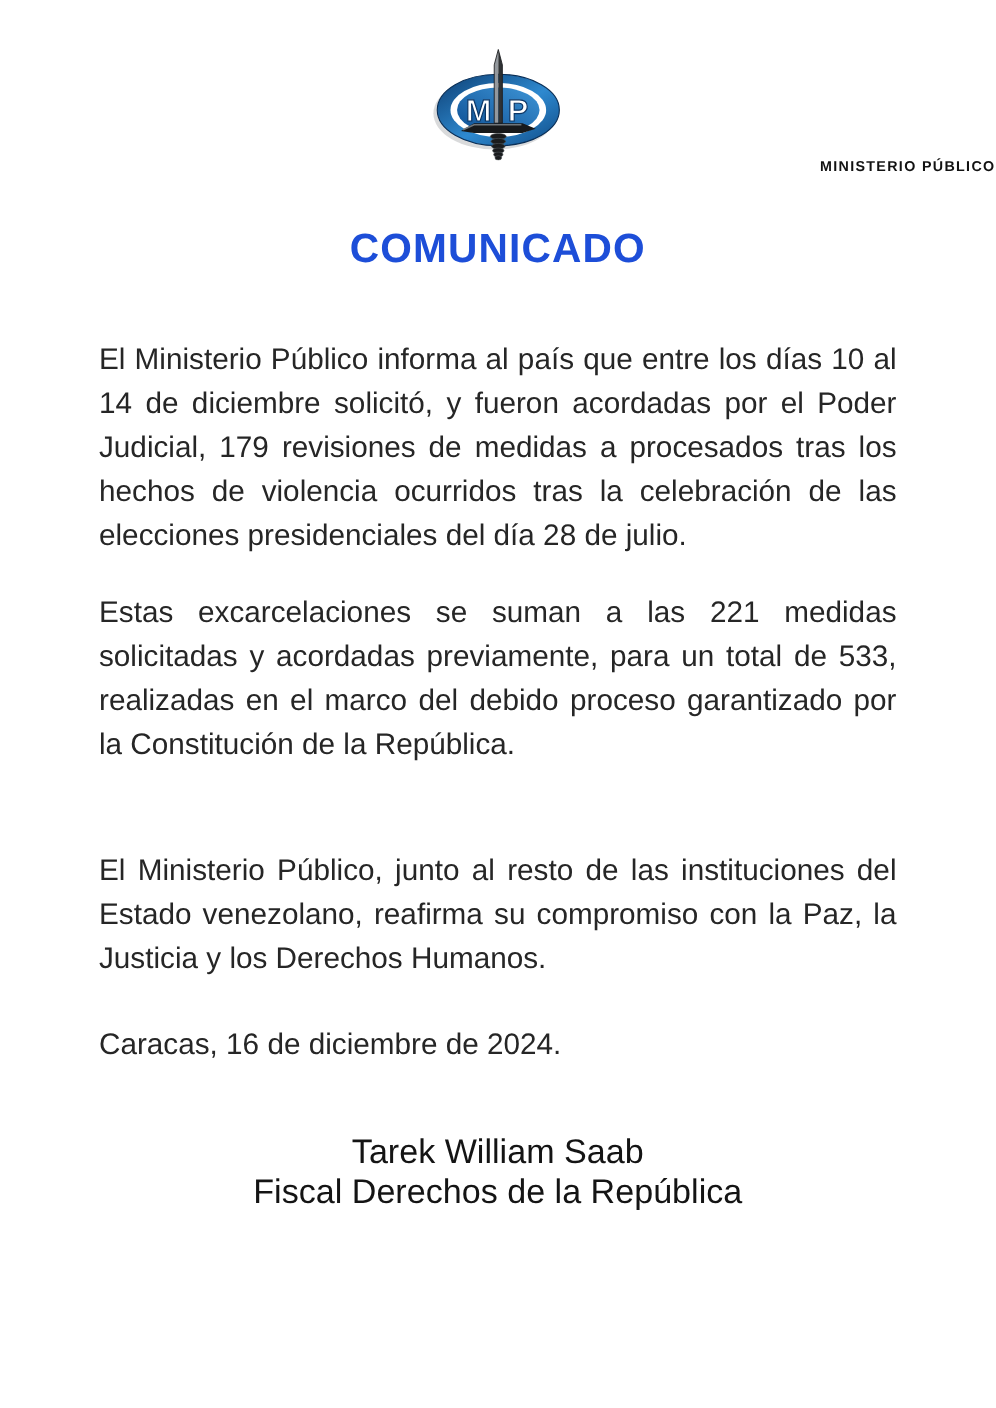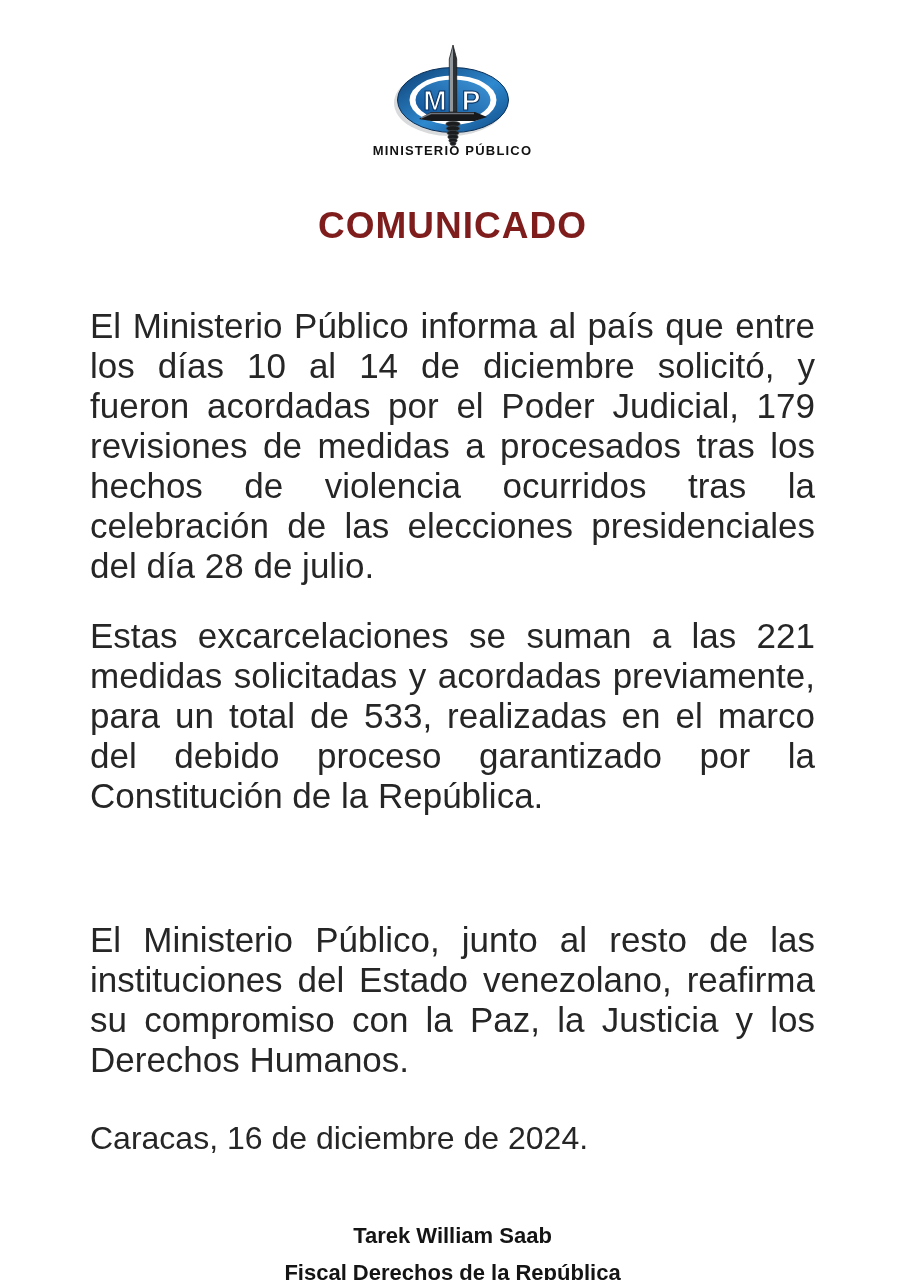--- a/index.html
+++ b/index.html
@@ -8,59 +8,59 @@
     height: 1280px;
     margin: 0 auto;
     background: #ffffff;
     position: relative;
     overflow: hidden;
     font-family: "Liberation Sans", sans-serif;
   }
   .logo-block { padding-top: 44px; }
   .emblem { display: block; margin: 0 auto; }
   .logo-caption {
-    text-align: center;
+    text-align: right;
     font-size: 13px;
     font-weight: 700;
     letter-spacing: 1.2px;
     color: #121212;
     margin-top: -3px;
   }
   .title {
     margin: 46px 0 0 0;
     text-align: center;
     font-size: 37px;
     line-height: 44px;
     font-weight: 700;
     letter-spacing: 1px;
-    color: #7f1d1d;
+    color: #1d4ed8;
   }
   .content { width: 725px; margin: 0 auto; }
   .par {
-    font-size: 35px;
+    font-size: 27px;
     line-height: 40px;
     text-align: justify;
     color: #262626;
     margin: 0;
   }
   .par1 { margin-top: 58px; }
   .par2 { margin-top: 30px; }
-  .par3 { margin-top: 104px; }
+  .par3 { margin-top: 75px; }
   .dateline {
     margin: 38px 0 0 0;
-    font-size: 32px;
+    font-size: 27px;
     line-height: 40px;
     color: #262626;
     text-align: left;
   }
   .signature { margin-top: 59px; text-align: center; color: #141414; }
   .sig-name, .sig-role {
-    font-size: 22px;
+    font-size: 31px;
     line-height: 37px;
-    font-weight: 700;
+    font-weight: 400;
     margin: 0;
   }
 </style>
 </head>
 <body>
 
 <div class="page">
 
   <div class="logo-block">
     <svg class="emblem" width="124" height="102" viewBox="0 0 124 102" aria-hidden="true">

